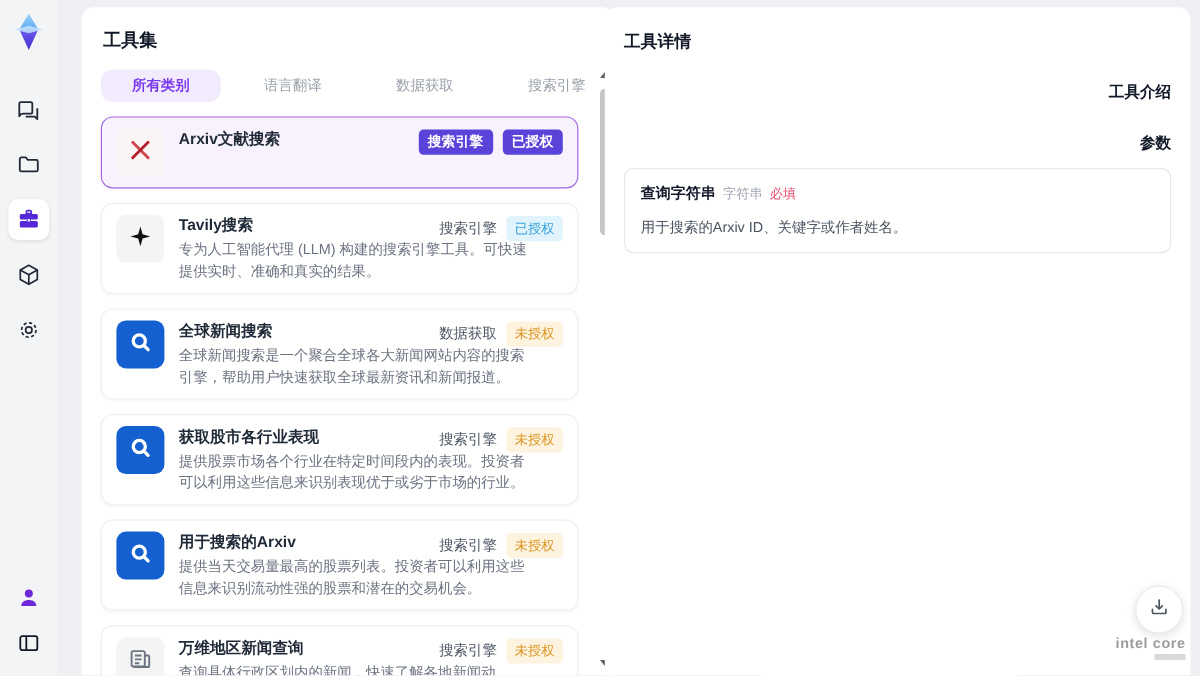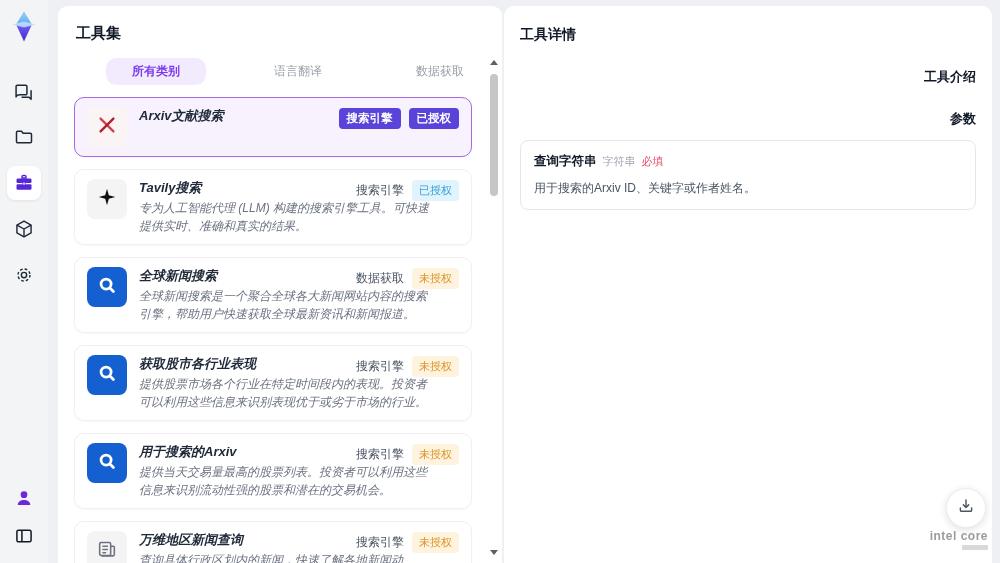--- a/index.html
+++ b/index.html
@@ -19,48 +19,48 @@
   .rail-btn {
     width:34px; height:34px; border-radius:8px; display:flex;
     align-items:center; justify-content:center; margin-bottom:12px; cursor:pointer;
   }
   .rail-btn.active { background:#ffffff; box-shadow:0 1px 3px rgba(0,0,0,.08); }
   .rail-spacer { flex:1; }
   .rail svg { display:block; }
 
   
   .panel { background:#fff; position:absolute; top:6px; bottom:0; border-radius:10px 10px 0 0; }
-  .panel-left  { left:58px;  width:444px; padding:18px 16px 0 16px; overflow:hidden; }
+  .panel-left  { left:68px;  width:444px; padding:18px 16px 0 16px; overflow:hidden; }
   .panel-right { left:504px; right:8px;  padding:20px 16px; }
 
   .page-title { font-size:15px; font-weight:bold; color:#111827; margin:0 0 15px 2px; }
 
   
   .tabs { display:flex; gap:10px; align-items:center; }
-  .tab { font-size:12px; color:#9aa1ab; padding:5px 26px; border-radius:10px; cursor:pointer; white-space:nowrap;margin-left:32px; }
+  .tab { font-size:12px; color:#9aa1ab; padding:5px 26px; border-radius:10px; cursor:pointer; white-space:nowrap; }
   .tab.active { color:#7c3aed; background:#f2ebfd; font-weight:bold; }
 
   
   .tool-list { margin-top:12px; display:flex; flex-direction:column; gap:12px; padding-right:14px; }
   .tool-card {
     position:relative; display:flex; padding:9px 12px; background:#fff;
     border:1px solid #f0f0f2; border-radius:10px; box-shadow:0 1px 2px rgba(0,0,0,.03);
     cursor:pointer;
   }
   .tool-card.selected { background:#f8f2fe; border:1px solid #a569e0; }
   .tool-icon {
     width:40px; height:40px; border-radius:8px; flex:none; margin-right:12px;
     display:flex; align-items:center; justify-content:center;
   }
   .icon-arxiv       { background:#fbf4f4; }
   .icon-tavily      { background:#f4f4f5; }
   .icon-news-search { background:#1560d0; }
   .icon-stock-search{ background:#1560d0; }
   .icon-newspaper   { background:#f4f4f5; }
-  .tool-body { flex:1; min-width:0;font-style:italic; }
+  .tool-body { flex:1; min-width:0; }
   .tool-title { font-size:13px; font-weight:bold; color:#1f2937; line-height:17px; padding-right:130px; }
   .tool-desc  { font-size:12px; color:#6b7280; line-height:18px; margin-top:3px; max-width:292px; }
   .tool-meta  { position:absolute; top:10px; right:12px; display:flex; gap:8px; align-items:center; }
   .tool-category { font-size:12px; color:#4b5563; white-space:nowrap; }
   .badge { font-size:11px; padding:3px 7px; border-radius:4px; white-space:nowrap; }
   .badge.authorized   { background:#e1f3fc; color:#38a1dc; }
   .badge.unauthorized { background:#fdf3de; color:#dd9526; }
   .tool-card.selected .tool-category,
   .tool-card.selected .badge { background:#5a43d8; color:#fff; font-size:11.5px; padding:3px 8px; border-radius:4px; font-weight:bold; }
 

